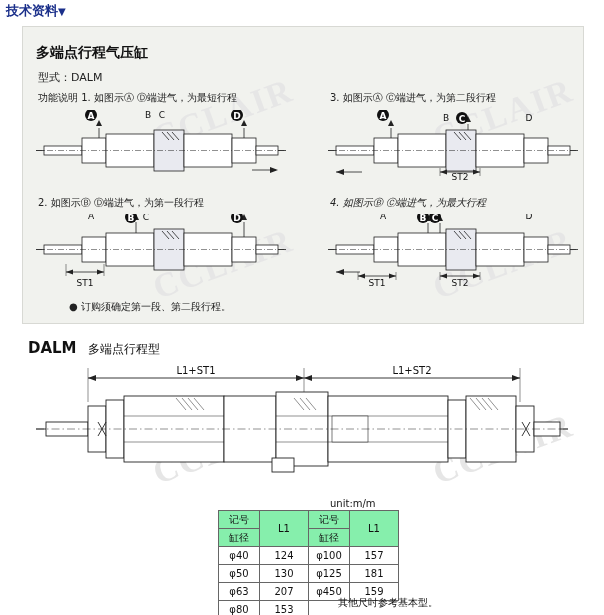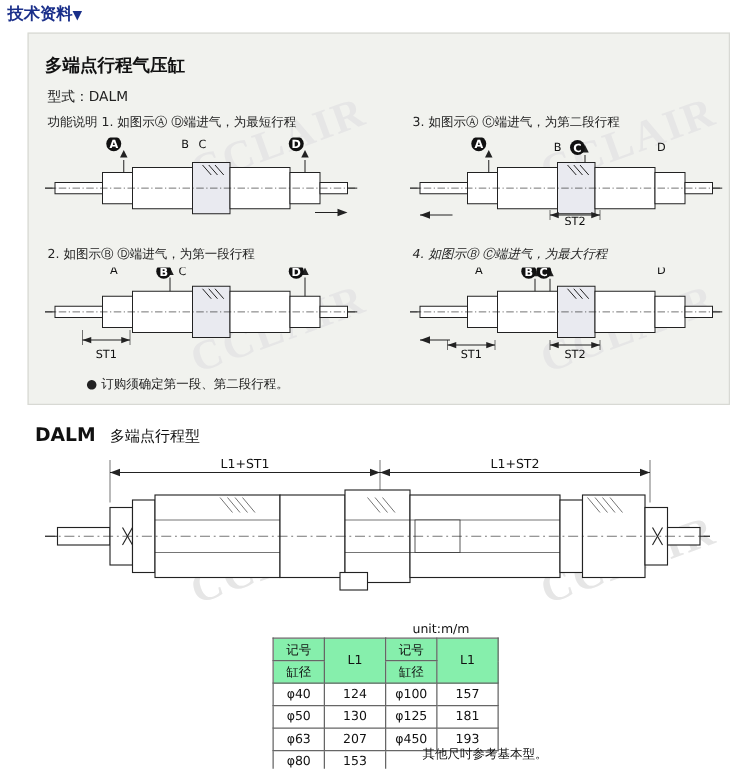--- a/index.html
+++ b/index.html
@@ -387,21 +387,21 @@
   <tr>
     <td>φ100</td>
     <td>157</td>
   </tr>
   <tr>
     <td>φ125</td>
     <td>181</td>
   </tr>
   <tr>
     <td>φ450</td>
-    <td>193</td>
+    <td>159</td>
   </tr>
 </tbody>
   </table>
 
 <div id="footnote">其他尺吋参考基本型。</div>
 
 <div class="wm big" style="left:150px;top:95px;">CCLAIR</div>
 <div class="wm big" style="left:430px;top:95px;">CCLAIR</div>
 <div class="wm big" style="left:150px;top:245px;">CCLAIR</div>
 <div class="wm big" style="left:430px;top:245px;">CCLAIR</div>

